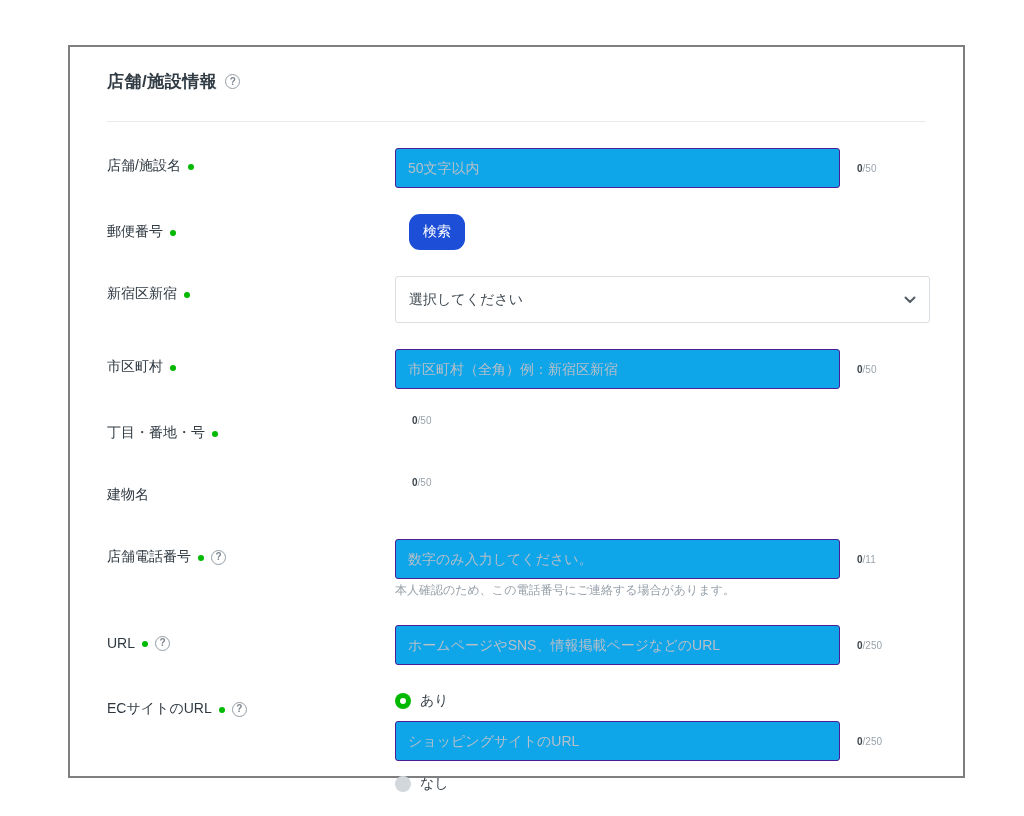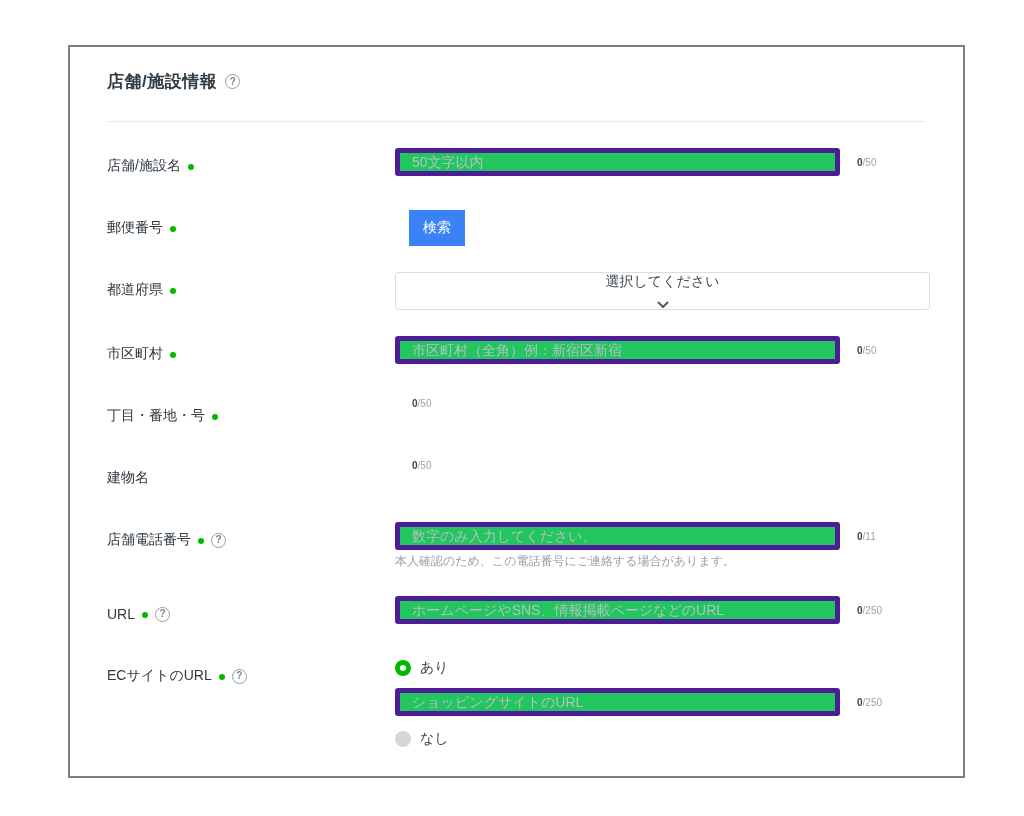--- a/index.html
+++ b/index.html
@@ -41,42 +41,42 @@
     min-height: 36px;
   }
   .field-label { font-size: 14px; color: #2f3942; }
   .req-dot {
     width: 6px; height: 6px; border-radius: 50%;
     background: #00B900; flex: 0 0 auto; margin-top: 2px;
   }
   .control-col { width: 535px; flex: 0 0 535px; }
   .control-line { display: flex; align-items: center; }
   .text-input {
-    width: 445px; height: 28px;
-    border: 5px solid #4c1d95; border-radius: 3px;
+    width: 445px; height: 40px;
+    border: 1px solid #4c1d95; border-radius: 3px;
     padding: 0 12px; font-size: 14px; color: #333;
-    outline: none; background: #22c55e;
+    outline: none; background: #0ea5e9;
     font-family: "Liberation Sans", "DejaVu Sans", sans-serif;
   }
   .text-input::placeholder { color: #b7bfc8; opacity: 1; }
   .text-input.postal { width: 465px; }
   .counter { margin-left: 17px; font-size: 10px; white-space: nowrap; }
   .counter .cur { color: #3a434b; font-weight: bold; }
   .counter .max { color: #9aa3ab; font-weight: normal; }
   .search-btn {
     margin-left: 14px; width: 56px; height: 36px;
-    background: #3b82f6; color: #fff; border: none; border-radius: 0;
+    background: #1d4ed8; color: #fff; border: none; border-radius: 11px;
     font-size: 14px; cursor: pointer;
     font-family: "Liberation Sans", "DejaVu Sans", sans-serif;
   }
   .select-box {
-    width: 535px; height: 38px;
+    width: 535px; height: 47px;
     border: 1px solid #d9dee2; border-radius: 3px;
     display: flex; align-items: center; justify-content: space-between;
-    padding: 0 13px; cursor: pointer; background: #fff; flex-direction: column;
+    padding: 0 13px; cursor: pointer; background: #fff;
   }
   .select-box .select-value { font-size: 14px; color: #3f4850; }
   .chevron-icon { display: inline-flex; color: #555c63; }
   .field-note {
     margin-top: 3px; font-size: 12px; color: #97a0a9;
   }
   .radio-line {
     display: flex; align-items: center; gap: 9px;
     height: 20px; cursor: pointer;
   }
@@ -125,21 +125,21 @@
     </div>
     <div class="control-col">
       <div class="control-line">
         <button class="search-btn">検索</button>
       </div>
     </div>
   </div>
 
   <div class="row">
     <div class="label-col">
-      <span class="field-label">都道府県</span>
+      <span class="field-label">新宿区新宿</span>
       <span class="req-dot"></span>
     </div>
     <div class="control-col">
       <div class="select-box">
         <span class="select-value">選択してください</span>
         <span class="chevron-icon">
           <svg width="12" height="8" viewBox="0 0 12 8">
               <path d="M1.5 1.5 L6 6 L10.5 1.5" fill="none" stroke="currentColor" stroke-width="2" stroke-linecap="round" stroke-linejoin="round"></path>
             </svg>
         </span>

